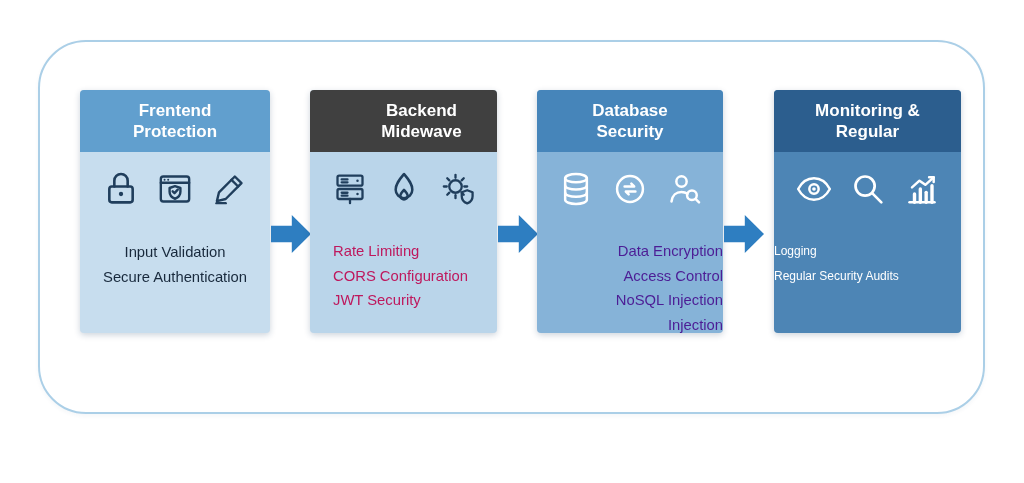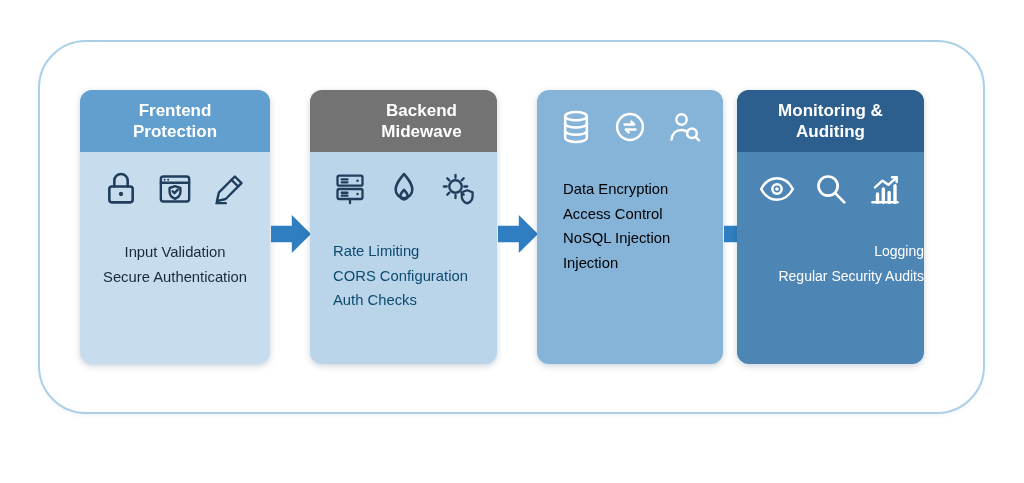--- a/index.html
+++ b/index.html
@@ -15,44 +15,44 @@
     left: 38px; top: 40px;
     width: 947px; height: 374px;
     background: #ffffff;
     border: 2px solid #abcfe7;
     border-radius: 48px;
     box-shadow: 0 2px 4px rgba(40,80,120,0.05);
   }
   .stage {
     position: absolute;
     top: 90px;
-    height: 274px;
-    border-radius: 12px;
+    height: 243px;
+    border-radius: 4px;
     overflow: hidden;
     box-shadow: 0 2px 6px rgba(25,55,90,0.22);
   }
   .stage-1 { left: 80px;  width: 190px; background: #c7ddee; }
   .stage-2 { left: 310px; width: 187px; background: #bad5ea; }
   .stage-3 { left: 537px; width: 186px; background: #86b3d8; }
-  .stage-4 { left: 737px; width: 187px; background: #4d85b5; }
+  .stage-4 { left: 774px; width: 187px; background: #4d85b5; }
 
   .stage-header {
     height: 62px;
     display: flex;
     flex-direction: column;
     justify-content: center;
     align-items: center;
     text-align: center;
     color: #ffffff;
     font-weight: bold;
     font-size: 17px;
     line-height: 1.26;
   }
   .stage-1 .stage-header { background: #619fce; }
-  .stage-2 .stage-header { background: #737373; padding-left: 36px; }
+  .stage-2 .stage-header { background: #404040; padding-left: 36px; }
   .stage-3 .stage-header { background: #4685ba; }
   .stage-4 .stage-header { background: #2c5e8e; }
 
   .icon-row {
     display: flex;
     justify-content: center;
     align-items: center;
     gap: 14px;
     margin-top: 15px;
     height: 44px;
@@ -63,23 +63,23 @@
   .stage-1 .icon-row, .stage-2 .icon-row { color: #203e5c; }
   .stage-3 .icon-row, .stage-4 .icon-row { color: #ffffff; }
 
   .items {
     list-style: none;
     margin-top: 28px;
     font-size: 14.8px;
     line-height: 24.5px;
   }
   .stage-1 .items { margin-top: 29px; text-align: center; color: #18293c; }
-  .stage-2 .items { padding-left: 23px; color: #0c4a6e; }
-  .stage-3 .items { padding-left: 26px; color: #000000; }
-  .stage-4 .items { text-align: right; color: #ffffff; font-size: 14px; }
+  .stage-2 .items { padding-left: 23px; color: #be185d; }
+  .stage-3 .items { padding-left: 40px; color: #4c1d95; text-align: right; }
+  .stage-4 .items { text-align: left; color: #ffffff; font-size: 12px; }
   .stage-4 .items li { white-space: nowrap; overflow: hidden; }
 
   .flow-arrow {
     position: absolute;
     top: 215px;
     width: 40px; height: 38px;
     background: #2e7ec1;
     clip-path: polygon(0 28%, 52% 28%, 52% 0, 100% 50%, 52% 100%, 52% 72%, 0 72%);
   }
   .arrow-1 { left: 271px; }
@@ -166,27 +166,31 @@
         <line x1="13.6" y1="13.6" x2="11.1" y2="11.1"></line>
         <line x1="21" y1="10.5" x2="21" y2="7"></line>
         <line x1="28.4" y1="13.6" x2="30.9" y2="11.1"></line>
         <path d="M35 25.5l6.5 2.4v4.8c0 4.2-2.7 7.2-6.5 8.6-3.8-1.4-6.5-4.4-6.5-8.6v-4.8z"></path>
       </svg>
     </span>
   </div>
   <ul class="items">
     <li>Rate Limiting</li>
     <li>CORS Configuration</li>
-    <li>Auth Checks</li>
+    <li>JWT Security</li>
   </ul>
 </section>
 
 <div class="flow-arrow arrow-2"></div>
 
 <section class="stage stage-3">
+  <header class="stage-header">
+    <div>Database</div>
+    <div>Security</div>
+  </header>
   <div class="icon-row">
     <span class="icon">
       <svg viewBox="0 0 48 48" fill="none" stroke="currentColor" stroke-width="2.5" stroke-linecap="round" stroke-linejoin="round">
         <ellipse cx="24" cy="11" rx="13" ry="5"></ellipse>
         <path d="M11 11v26c0 2.8 5.8 5 13 5s13-2.2 13-5V11"></path>
         <path d="M11 19.7c0 2.8 5.8 5 13 5s13-2.2 13-5"></path>
         <path d="M11 28.4c0 2.8 5.8 5 13 5s13-2.2 13-5"></path>
       </svg>
     </span>
     <span class="icon">
@@ -211,21 +215,21 @@
     <li>NoSQL Injection</li>
     <li>Injection</li>
   </ul>
 </section>
 
 <div class="flow-arrow arrow-3"></div>
 
 <section class="stage stage-4">
   <header class="stage-header">
     <div>Monitoring &amp;</div>
-    <div>Auditing</div>
+    <div>Regular</div>
   </header>
   <div class="icon-row">
     <span class="icon">
       <svg viewBox="0 0 48 48" fill="none" stroke="currentColor" stroke-width="2.5" stroke-linecap="round" stroke-linejoin="round">
         <path d="M5 24c4.5-8.5 11.5-12.8 19-12.8S38.5 15.5 43 24c-4.5 8.5-11.5 12.8-19 12.8S9.5 32.5 5 24z"></path>
         <circle cx="24" cy="24" r="5.6"></circle>
         <circle cx="24" cy="24" r="2.2" fill="currentColor" stroke="none"></circle>
       </svg>
     </span>
     <span class="icon">

